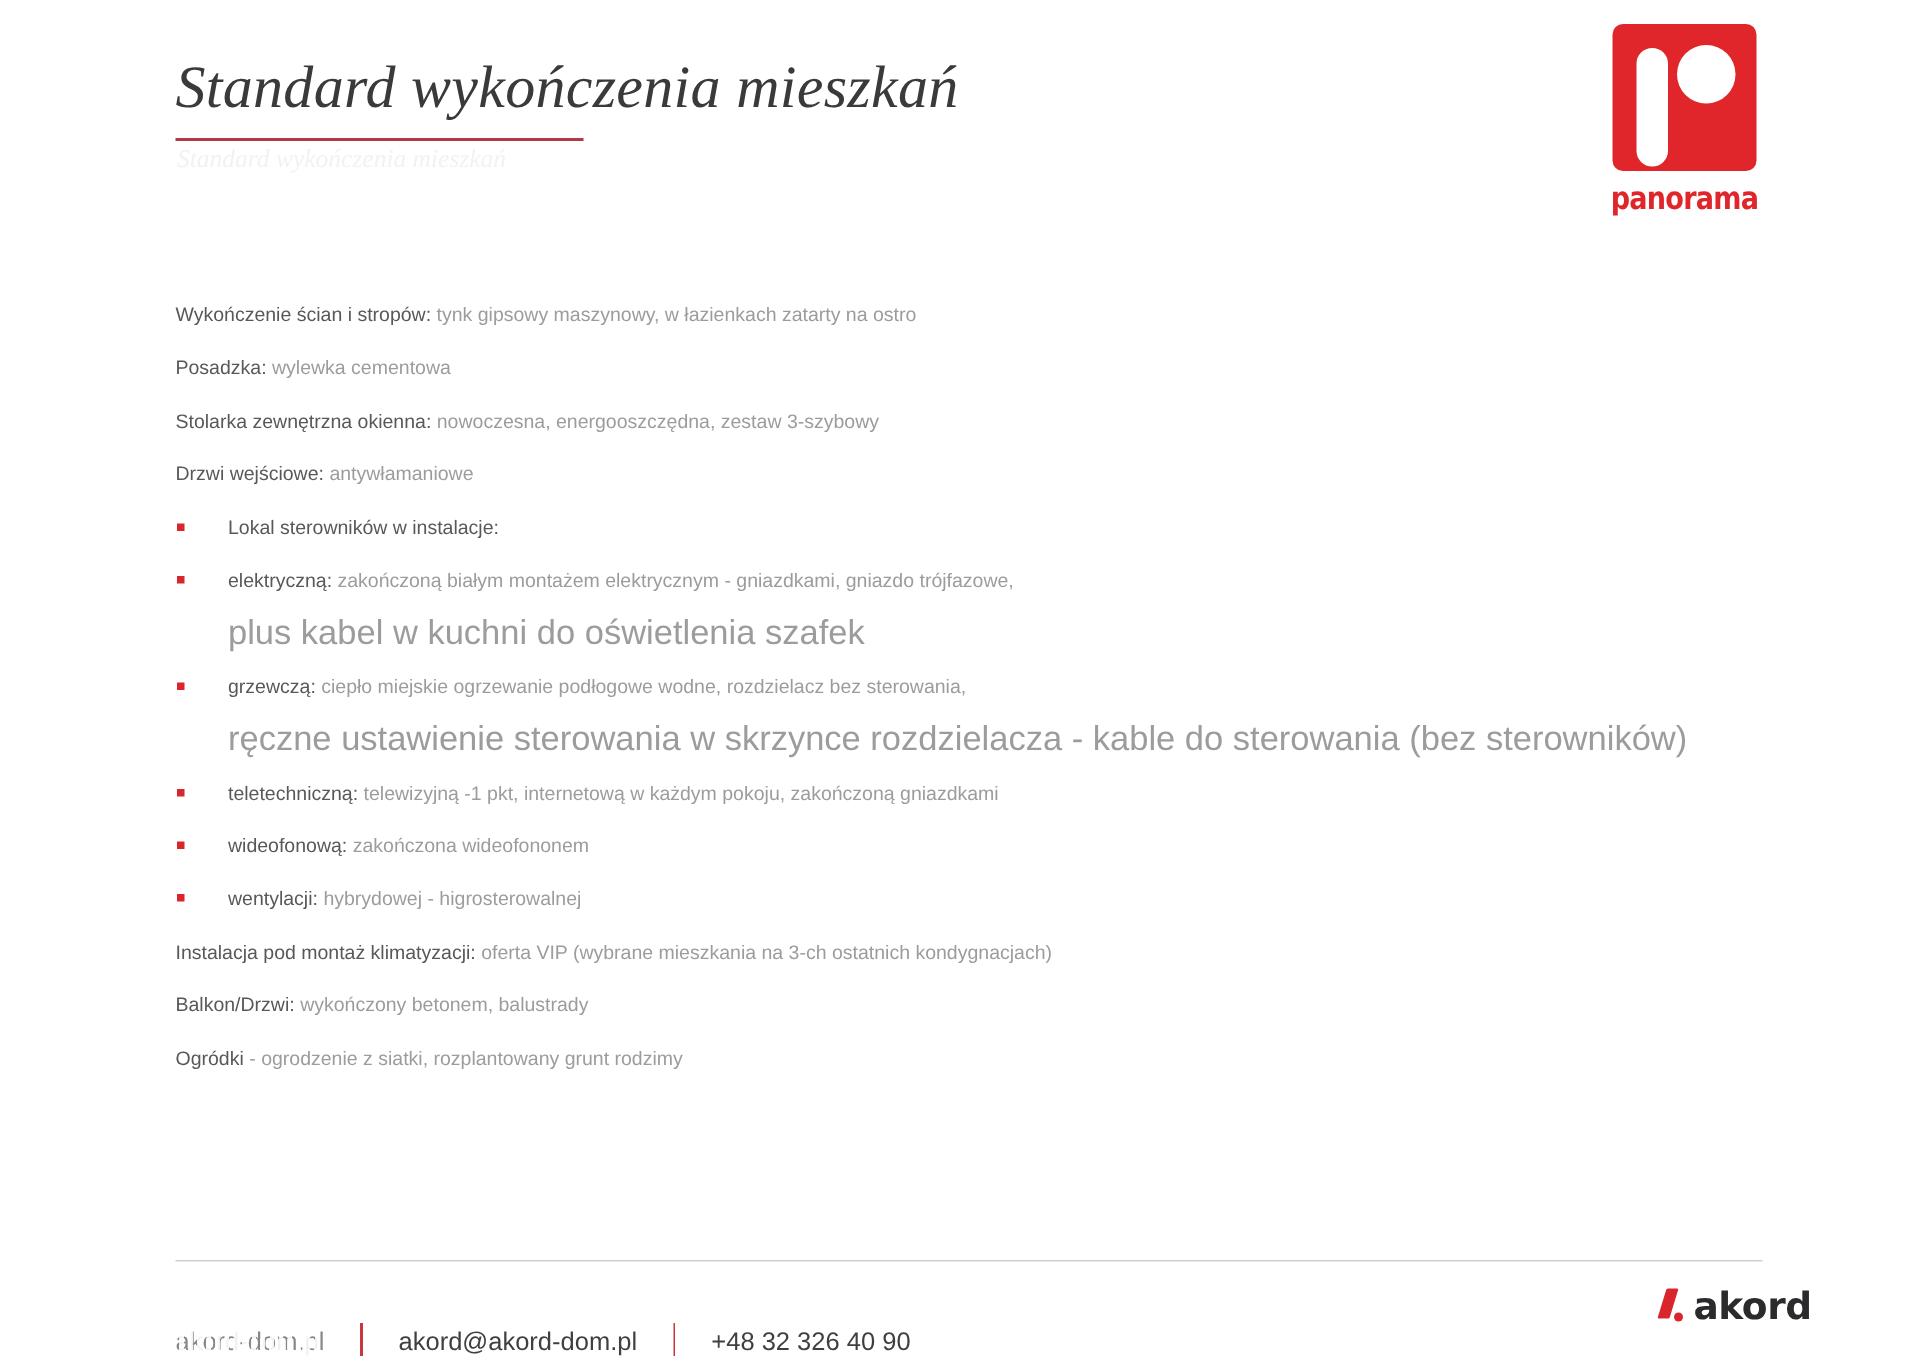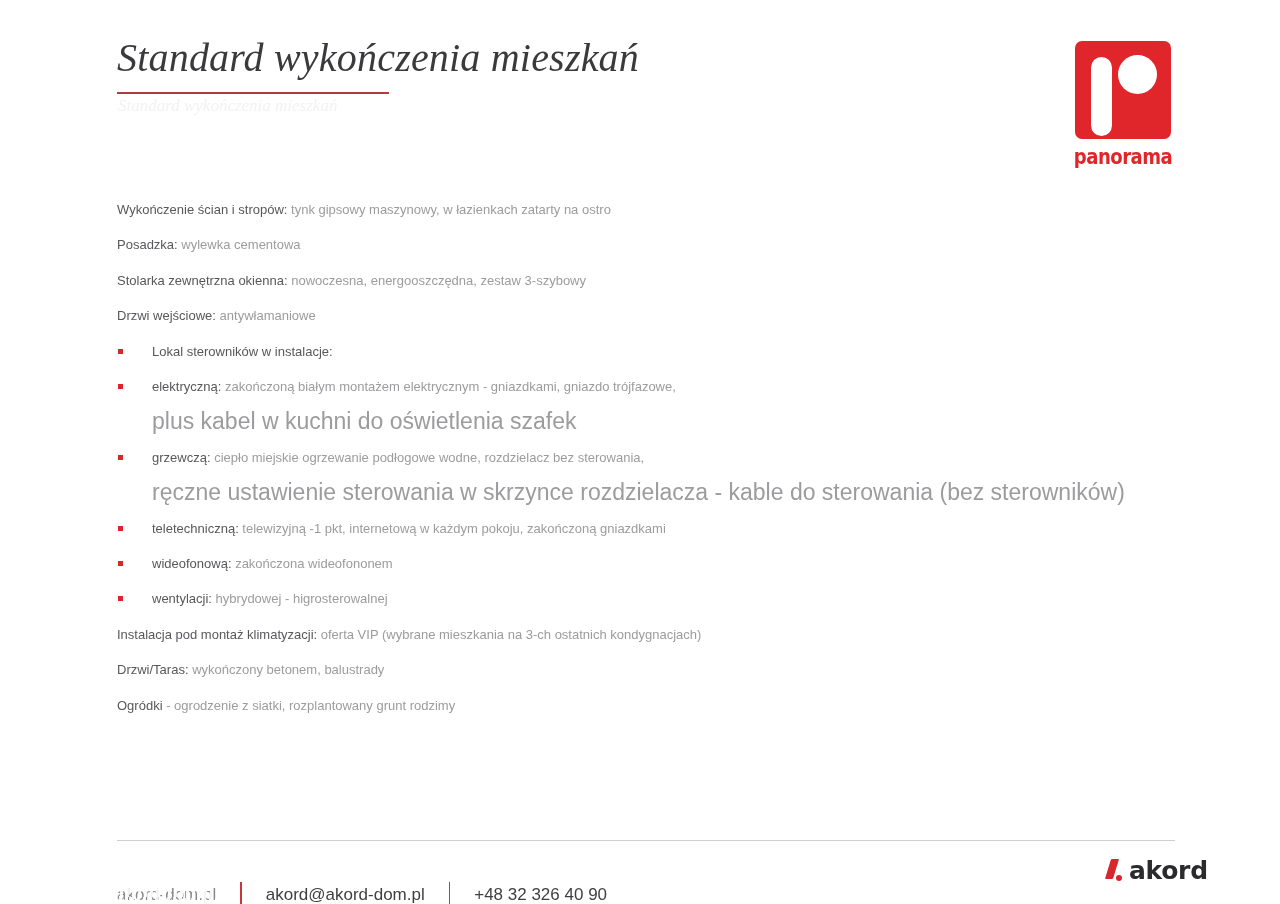--- a/index.html
+++ b/index.html
@@ -47,21 +47,21 @@
     line-height: 20px;
     color: #f3f1f1;
     white-space: nowrap;
     user-select: none;
   }
 
   
   .panorama-logo {
     position: absolute;
     left: 1062px;
-    top: 41px;
+    top: 16px;
     width: 122px;
     height: 145px;
   }
   .panorama-mark {
     position: relative;
     width: 96px;
     height: 98px;
     margin: 0 auto;
     background: #e0262b;
     border-radius: 7px;
@@ -280,21 +280,21 @@
   <div class="line bullet-row">
     <span class="bullet"></span>
     <span class="lbl">wentylacji</span><span class="lbl">:</span><span> hybrydowej - higrosterowalnej</span>
   </div>
 
   <div class="line">
     <span class="lbl">Instalacja pod montaż klimatyzacji</span><span class="lbl">:</span><span> oferta VIP (wybrane mieszkania na 3-ch ostatnich kondygnacjach)</span>
   </div>
 
   <div class="line">
-    <span class="lbl">Drzwi/Taras</span><span class="lbl">:</span><span> wykończony betonem, balustrady</span>
+    <span class="lbl">Balkon/Drzwi</span><span class="lbl">:</span><span> wykończony betonem, balustrady</span>
   </div>
 
   <div class="line">
     <span class="lbl">Ogródki</span><span> -</span><span> ogrodzenie z siatki, rozplantowany grunt rodzimy</span>
   </div>
 
 </div>
 
 <div class="footer-rule"></div>
 

